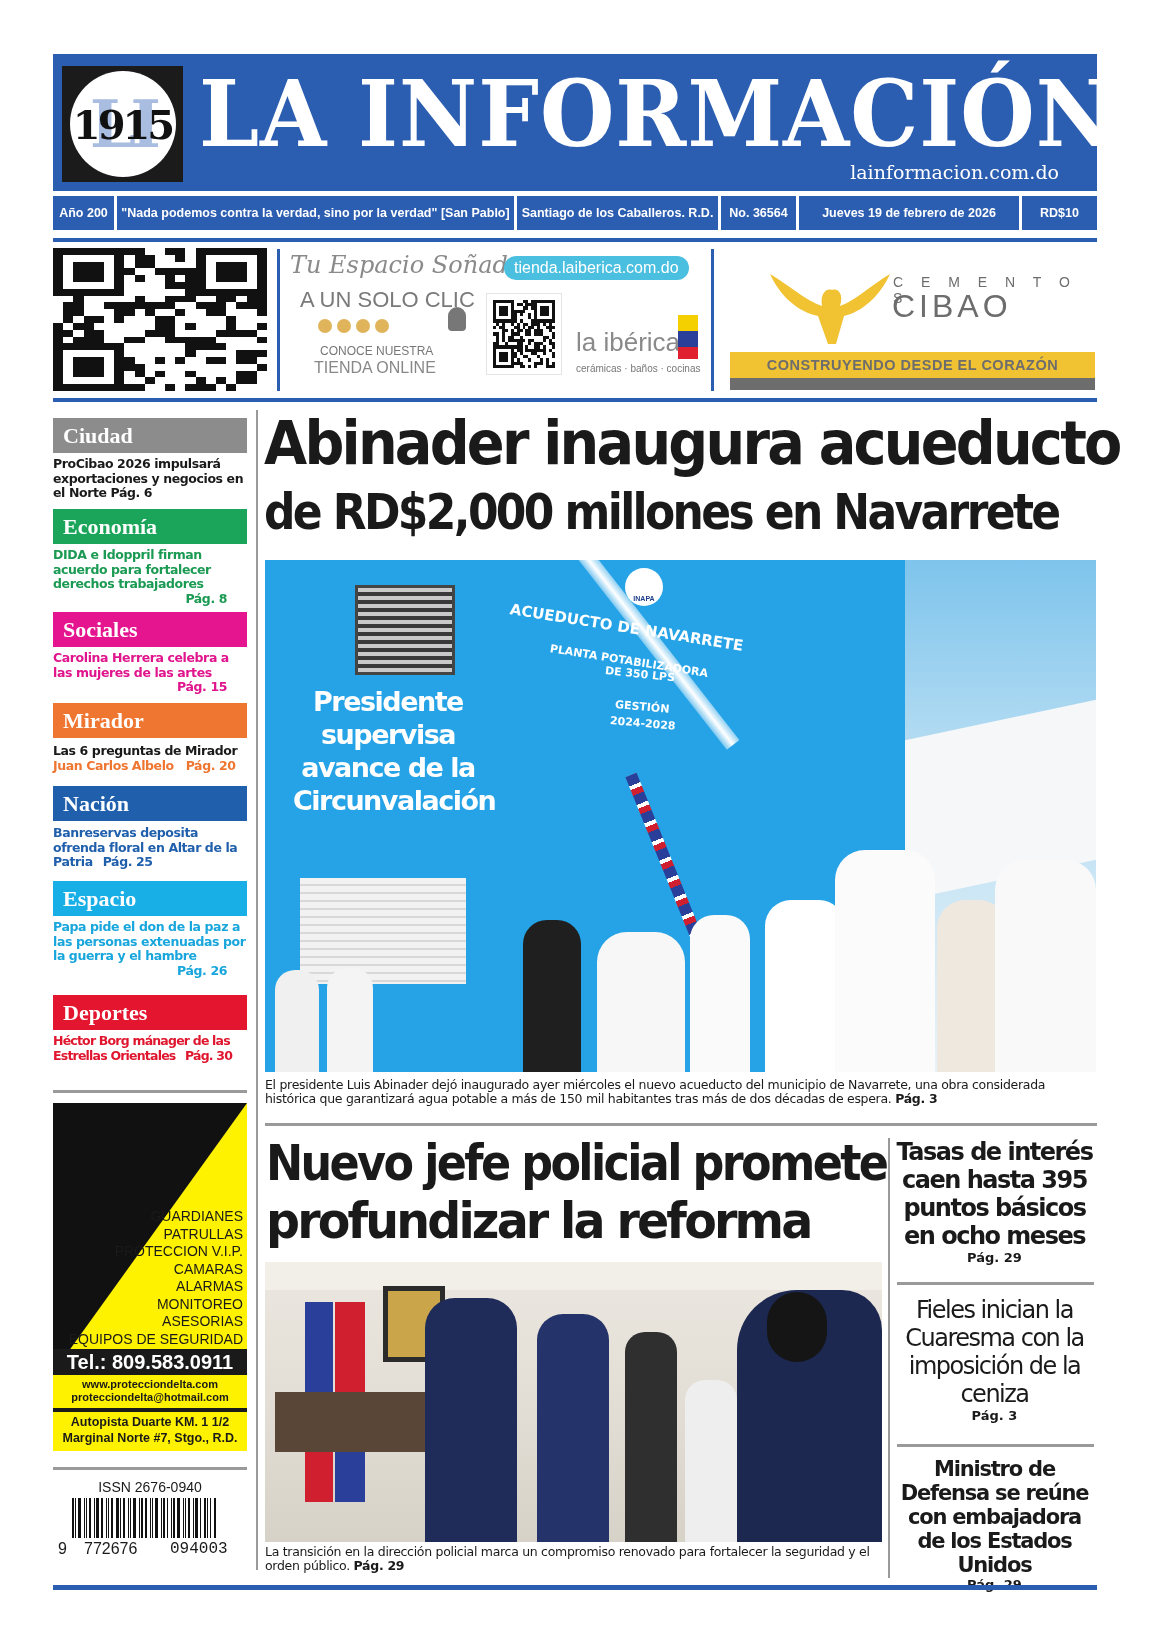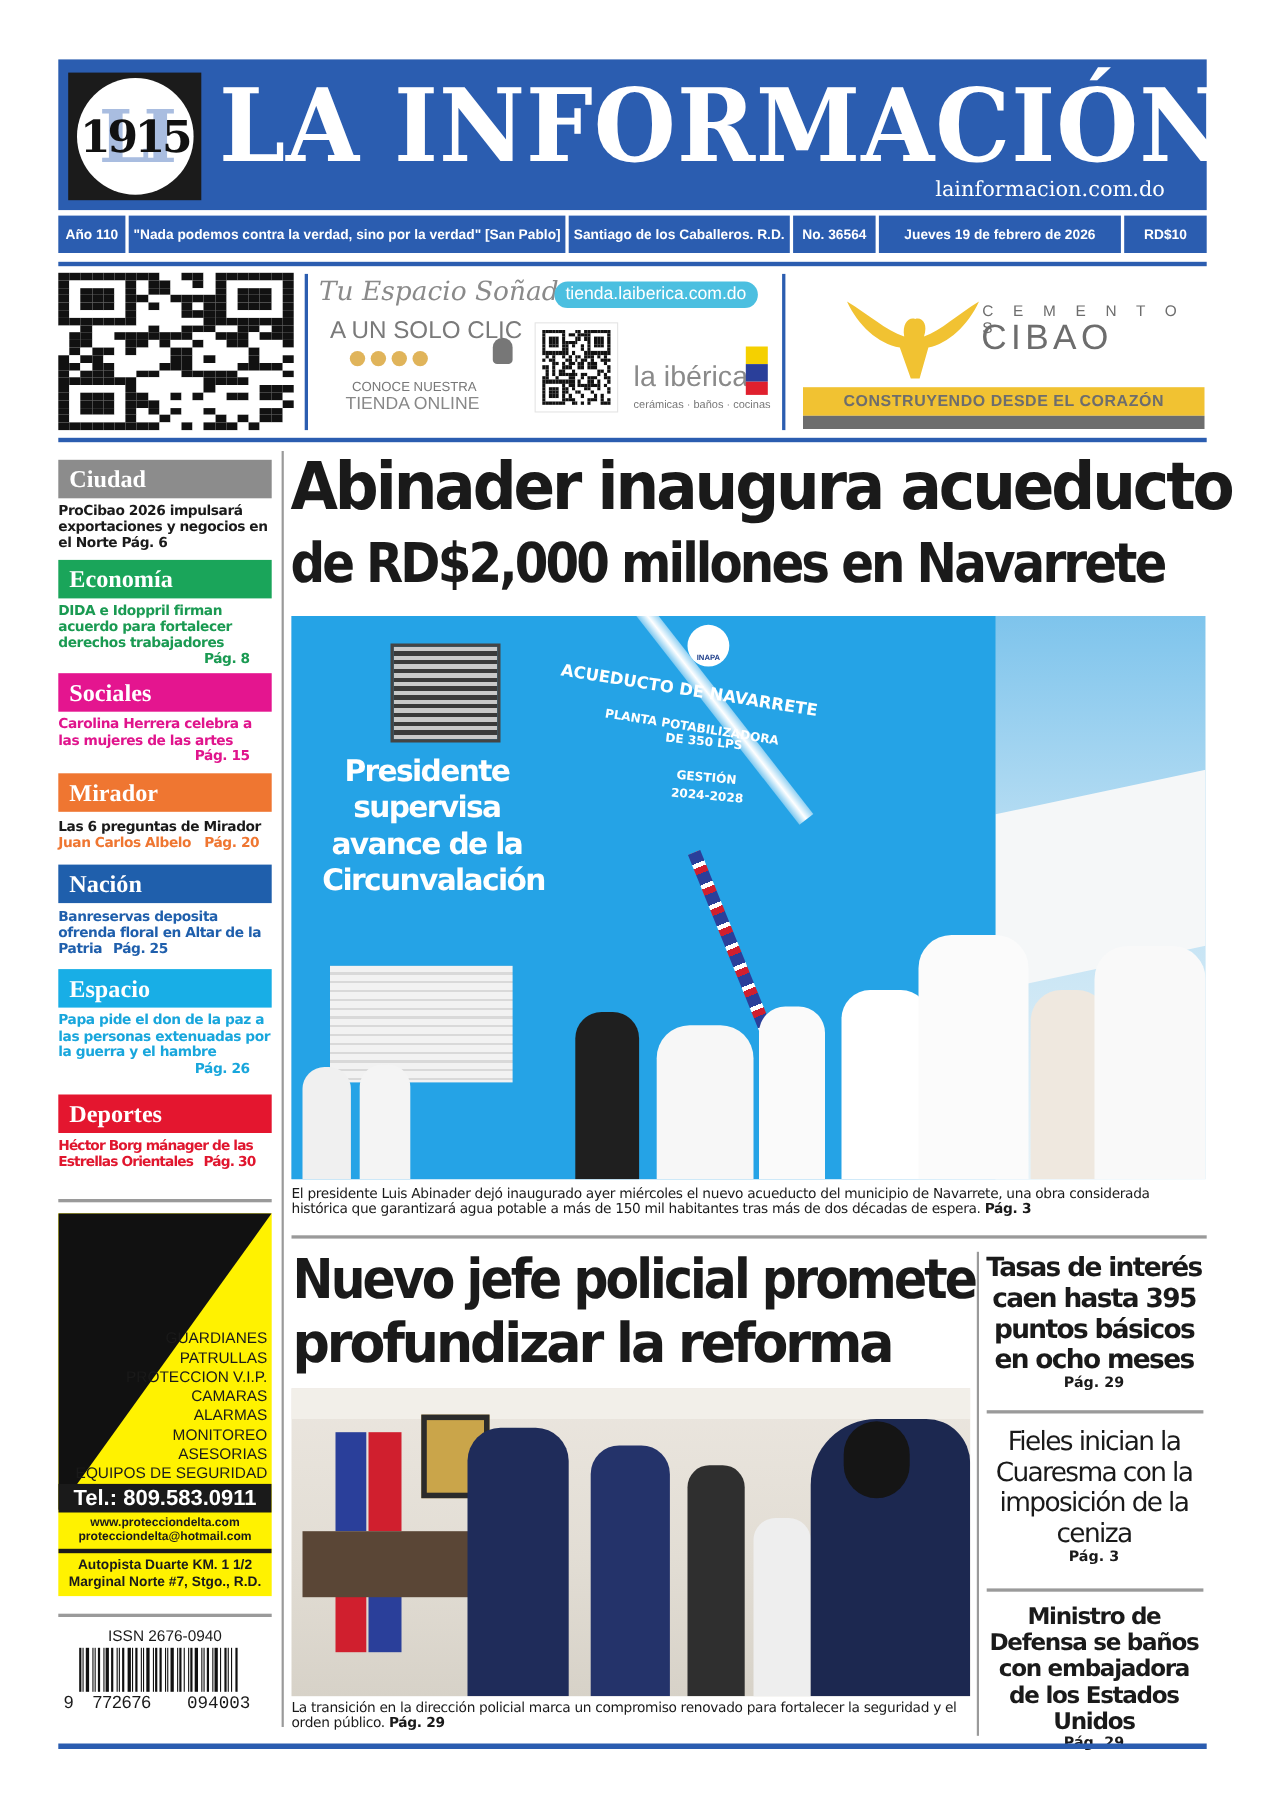--- a/index.html
+++ b/index.html
@@ -72,21 +72,21 @@
     <div class="logo-circle">
       <span class="logo-li">LI</span>
       <span class="logo-year">1915</span>
     </div>
   </div>
   <div class="abs masthead-title">LA INFORMACIÓN</div>
   <div class="abs masthead-url">lainformacion.com.do</div>
 </div>
 
 <div class="abs infobar">
-  <div class="info-cell" style="width:61px">Año 110</div>
+  <div class="info-cell" style="width:61px">Año 200</div>
   <div class="info-cell" style="width:397px">"Nada podemos contra la verdad, sino por la verdad"  [San Pablo]</div>
   <div class="info-cell" style="width:201px">Santiago de los Caballeros. R.D.</div>
   <div class="info-cell" style="width:75px">No. 36564</div>
   <div class="info-cell" style="width:220px">Jueves  19  de  febrero  de  2026</div>
   <div class="info-cell" style="width:75px">RD$10</div>
 </div>
 <div class="abs rule-blue" style="left:53px; top:238px; width:1044px;"></div>
 
 <div class="abs qr" style="left:53px; top:248px; width:214px; height:143px;">
   <div class="qr-grid" id="qr-main" style="grid-template-columns: repeat(21, 1fr);">
@@ -1225,17 +1225,17 @@
 </div>
 <div class="abs hrule-gray" style="left:897px; top:1282px; width:197px; height:3px;"></div>
 
 <div class="abs side-story" style="top:1296px;">
   <div style="font-size:24px; line-height:28px; letter-spacing:-1.5px; padding:0 10px;">Fieles inician la Cuaresma con la imposición de la ceniza</div>
   <div class="side-pag">Pág. 3</div>
 </div>
 <div class="abs hrule-gray" style="left:897px; top:1444px; width:197px; height:3px;"></div>
 
 <div class="abs side-story" style="top:1457px;">
-  <div style="font-weight:bold; font-size:21px; line-height:24px; letter-spacing:-1.2px;">Ministro de Defensa se baños con embajadora de los Estados Unidos</div>
+  <div style="font-weight:bold; font-size:21px; line-height:24px; letter-spacing:-1.2px;">Ministro de Defensa se reúne con embajadora de los Estados Unidos</div>
   <div class="side-pag">Pág. 29</div>
 </div>
 
 <div class="abs rule-blue" style="left:53px; top:1585px; width:1044px; height:5px;"></div>
 
 </body></html>

